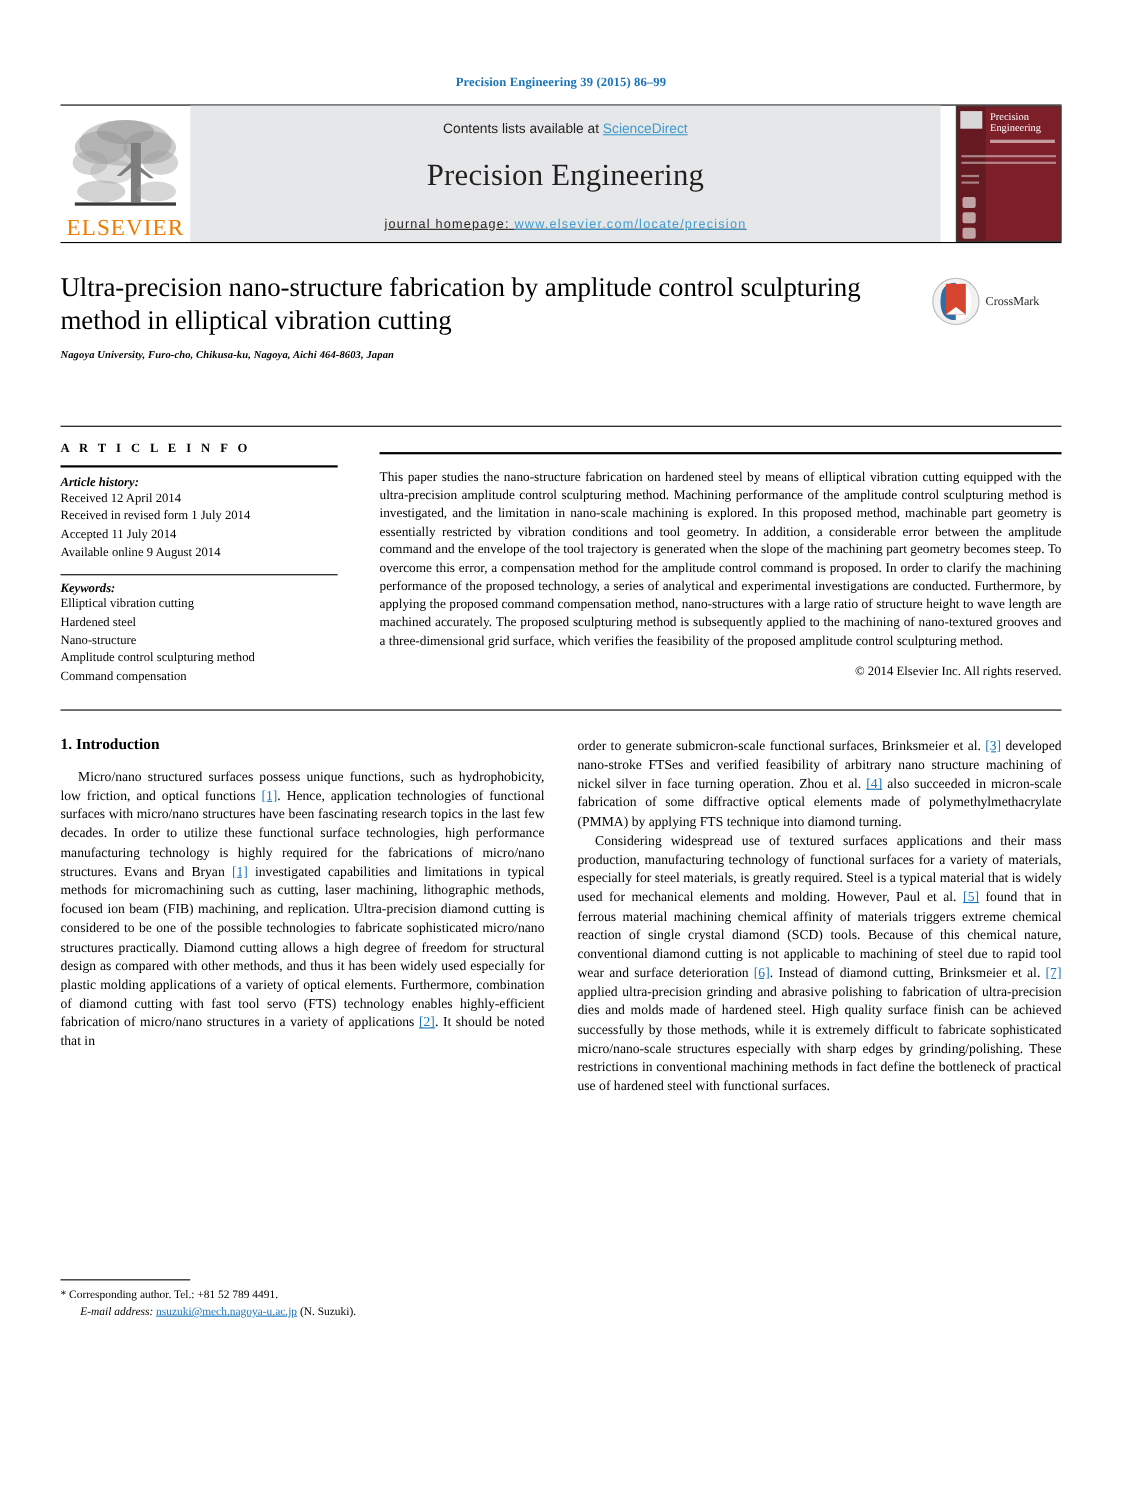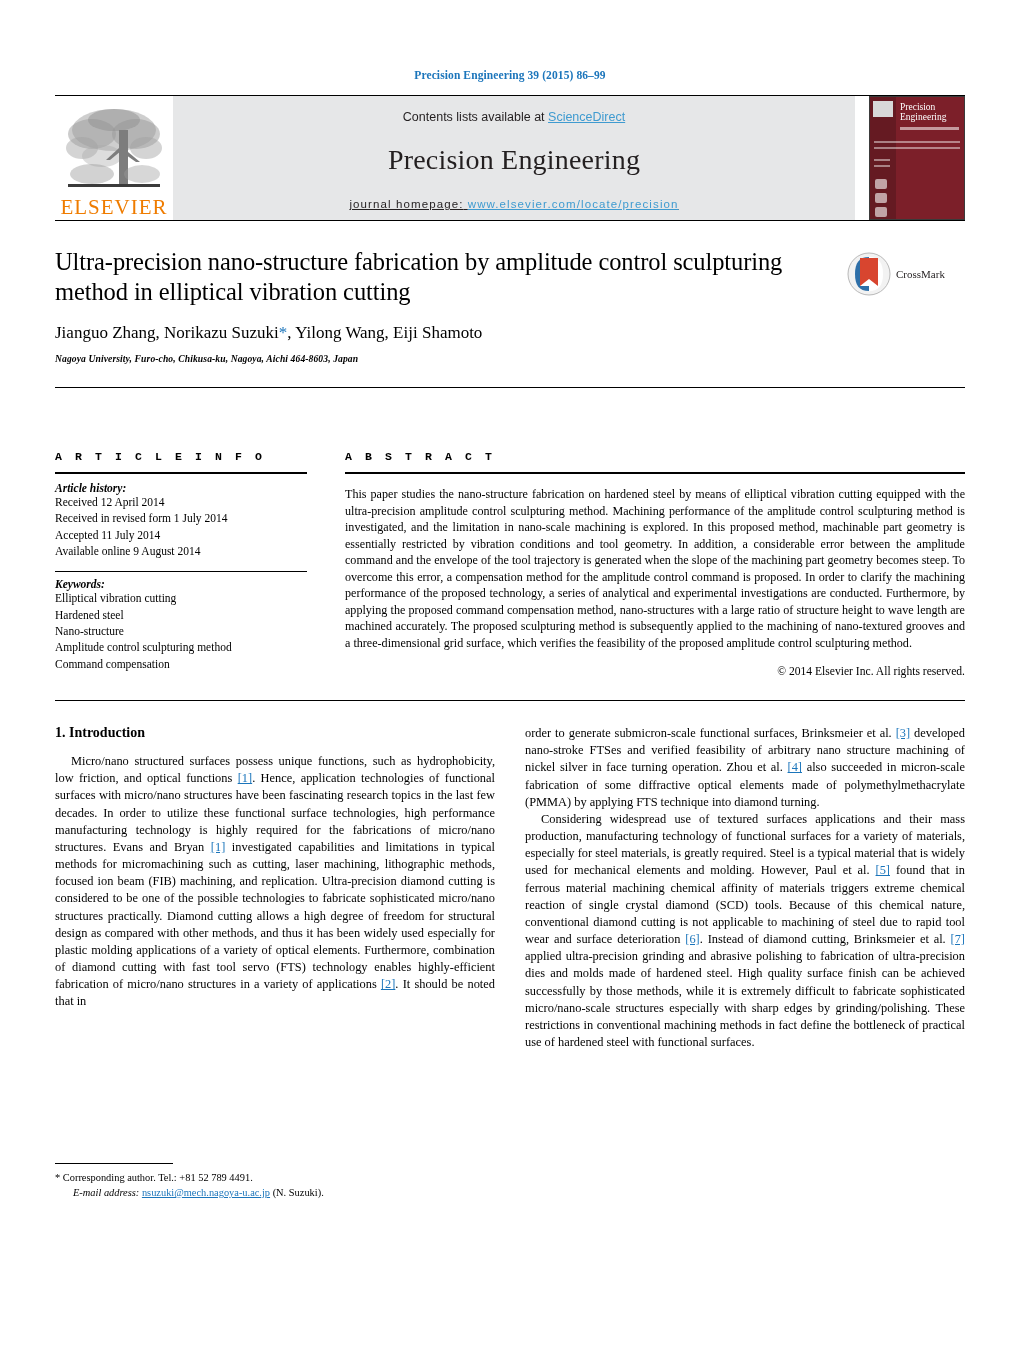--- a/index.html
+++ b/index.html
@@ -195,26 +195,25 @@
     margin: 22px 55px 0 55px;
   }
   .infoabs {
     margin: 14px 55px 0 55px;
     display: flex;
     gap: 38px;
   }
   .col-info { width: 252px; flex: 0 0 252px; }
   .col-abs  { flex: 1 1 auto; }
   .sec-head {
-    font-family: Liberation Mono, monospace;
+    font-family: Liberation Serif, serif;
     font-weight: bold;
     font-size: 11.5px;
     letter-spacing: 3.1px;
     color: #000;
-    margin-top: 48px;
   }
   .hr-thick {
     border-top: 2px solid #000;
     margin-top: 9px;
   }
   .hr-thin {
     border-top: 1.2px solid #000;
     margin: 12px 0 6px 0;
   }
   .info-sub {
@@ -368,21 +367,20 @@
         <div class="cover-ico" style="top:82px;"></div>
         <div class="cover-ico" style="top:96px;"></div>
         <div class="cover-ico" style="top:110px;"></div>
       </div>
     </div>
   </div>
   <div class="masthead-rule-bottom"></div>
 
   <div class="title-block">
     <h1 class="paper-title">Ultra-precision nano-structure fabrication by amplitude control sculpturing method in elliptical vibration cutting</h1>
-    <div class="authors"><span>Jianguo Zhang, Norikazu Suzuki</span><span class="star">*</span><span>, Yilong Wang, Eiji Shamoto</span></div>
     <div class="affil">Nagoya University, Furo-cho, Chikusa-ku, Nagoya, Aichi 464-8603, Japan</div>
 
     <div class="crossmark">
       <svg width="44" height="44" viewBox="0 0 44 44">
         <circle cx="22" cy="22" r="21" fill="#f2f2f2" stroke="#b9b9b9" stroke-width="1"></circle>
         <path d="M22 5 C12 5 8 11 8 22 C8 33 12 39 22 39 Z" fill="#2e6fa8"></path>
         <path d="M22 5 C32 5 36 11 36 22 C36 33 32 39 22 39 Z" fill="#ffffff"></path>
         <rect x="13" y="6" width="18" height="28" fill="#d8452f"></rect>
         <path d="M13 34 L22 27 L31 34 Z" fill="#ffffff"></path>
       </svg>
@@ -404,21 +402,20 @@
       <div class="hr-thin"></div>
       <div class="info-sub" style="margin-top:2px;">Keywords:</div>
       <div class="info-line">Elliptical vibration cutting</div>
       <div class="info-line">Hardened steel</div>
       <div class="info-line">Nano-structure</div>
       <div class="info-line">Amplitude control sculpturing method</div>
       <div class="info-line">Command compensation</div>
     </div>
 
     <div class="col-abs">
-      <div class="sec-head">A B S T R A C T</div>
       <div class="hr-thick"></div>
       <div class="abs-body">This paper studies the nano-structure fabrication on hardened steel by means of elliptical vibration cutting equipped with the ultra-precision amplitude control sculpturing method. Machining performance of the amplitude control sculpturing method is investigated, and the limitation in nano-scale machining is explored. In this proposed method, machinable part geometry is essentially restricted by vibration conditions and tool geometry. In addition, a considerable error between the amplitude command and the envelope of the tool trajectory is generated when the slope of the machining part geometry becomes steep. To overcome this error, a compensation method for the amplitude control command is proposed. In order to clarify the machining performance of the proposed technology, a series of analytical and experimental investigations are conducted. Furthermore, by applying the proposed command compensation method, nano-structures with a large ratio of structure height to wave length are machined accurately. The proposed sculpturing method is subsequently applied to the machining of nano-textured grooves and a three-dimensional grid surface, which verifies the feasibility of the proposed amplitude control sculpturing method.</div>
       <div class="copyright">© 2014 Elsevier Inc. All rights reserved.</div>
     </div>
   </div>
   <div class="info-rule-bottom"></div>
 
   <div class="body-cols">
     <div class="bcol">
       <div class="h1">1.  Introduction</div>

